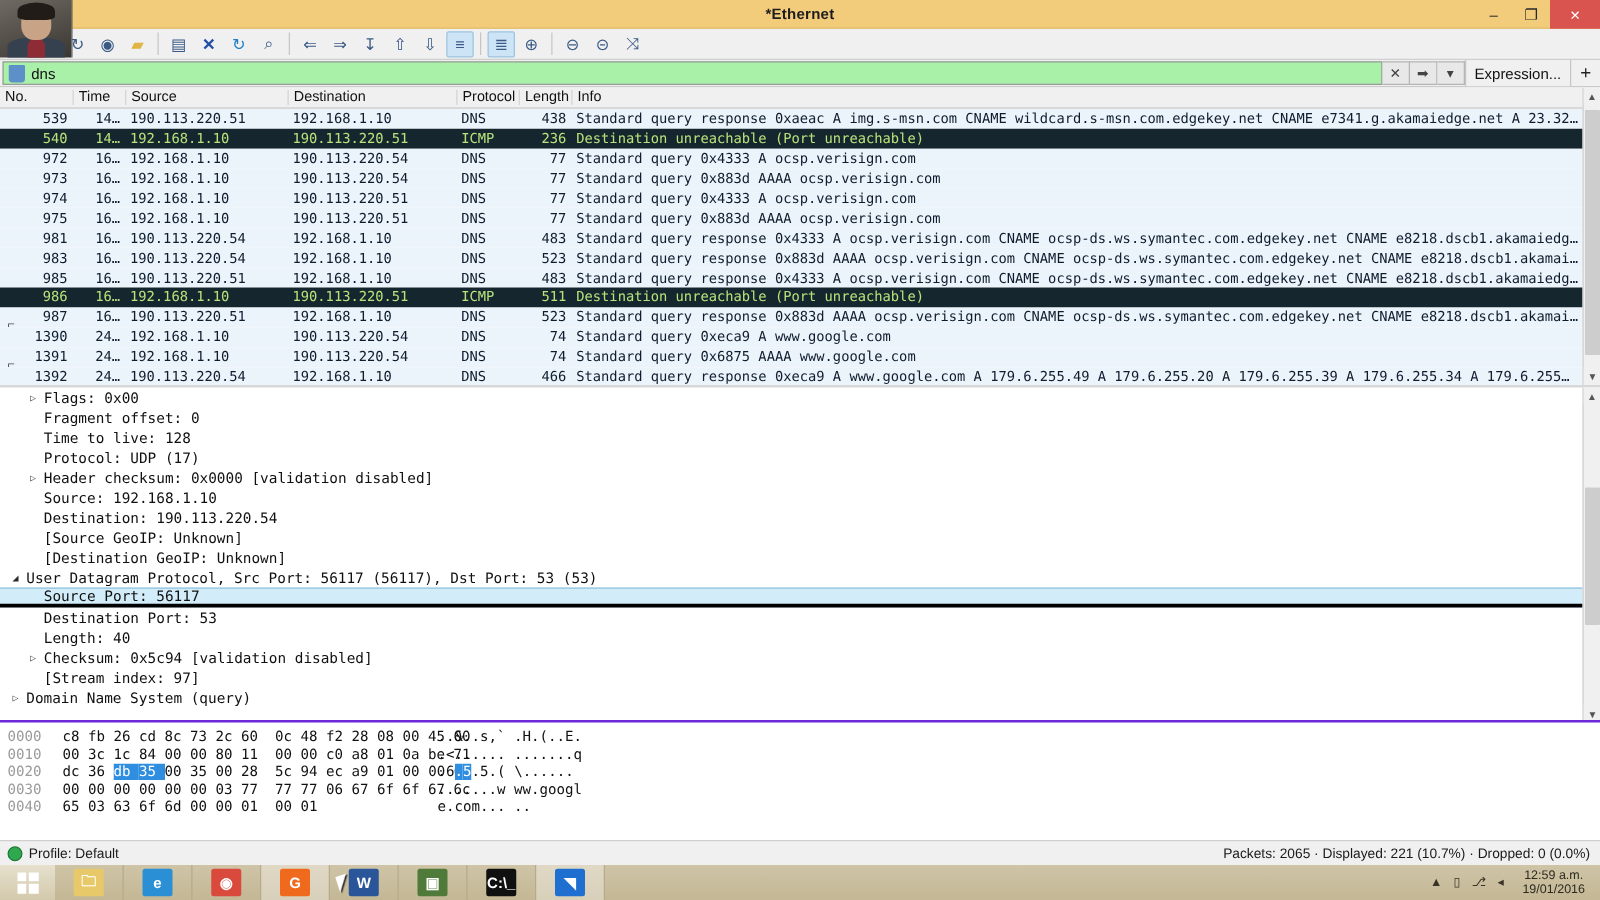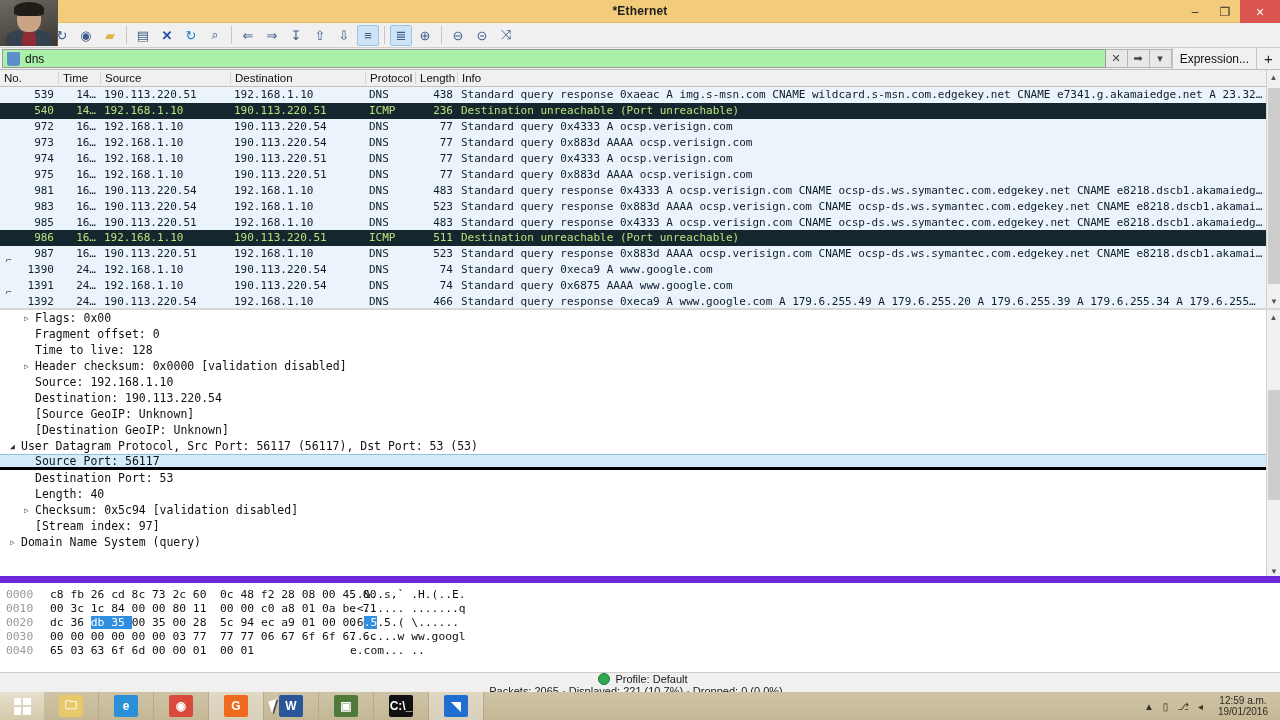--- a/index.html
+++ b/index.html
@@ -140,37 +140,37 @@
   .tri.open { color: #2b2b2b; }
   .dtext { padding-left: 2px; }
 
   .detail-scroll {
     position: absolute; right: 0; top: 0; width: 14px; height: 268px;
     background: #f0f0f0; border-left: 1px solid #d0d0d0;
   }
 
   
   .bytes-pane {
-    height: 92px; background: #fff; border-top: 7px solid #6d28d9;
+    height: 92px; background: #fff; border-top: 2px solid #6d28d9;
     padding: 4px 0 0 6px; overflow: hidden;
   }
   .brow {
     height: 14px; font-family: "DejaVu Sans Mono", monospace; font-size: 11.3px;
     color: #111; white-space: pre; display: flex; align-items: center;
   }
   .boff { color: #9a9a9a; width: 44px; flex: none; }
   .bhex { width: 300px; flex: none; }
   .basc { flex: none; }
   .hl { background: #2f8ee0; color: #fff; }
 
   
   .statusbar {
     position: absolute; left: 0; right: 0; bottom: 28px; height: 20px;
     background: #f0f0f0; border-top: 1px solid #cfcfcf;
-    display: flex; align-items: center; font-size: 11px; color: #1a1a1a; flex-direction: column;
+    display: flex; align-items: center; font-size: 11px; color: #1a1a1a;
   }
   .sb-left { padding-left: 6px; display: flex; align-items: center; gap: 5px; flex: 1; }
   .sb-ico {
     width: 12px; height: 12px; border-radius: 50%; background: #2fa84f;
     border: 1px solid #1b7a36; flex: none;
   }
   .sb-right { padding-right: 8px; }
 
   
   .taskbar {
@@ -438,20 +438,24 @@
         </div>
         <div class="drow">
           <span class="tri" style="margin-left: 20px;"></span>
           <span class="dtext">Fragment offset: 0</span>
         </div>
         <div class="drow">
           <span class="tri" style="margin-left: 20px;"></span>
           <span class="dtext">Time to live: 128</span>
         </div>
         <div class="drow">
+          <span class="tri" style="margin-left: 20px;"></span>
+          <span class="dtext">Protocol: UDP (17)</span>
+        </div>
+        <div class="drow">
           <span class="tri" style="margin-left: 20px;">▷</span>
           <span class="dtext">Header checksum: 0x0000 [validation disabled]</span>
         </div>
         <div class="drow">
           <span class="tri" style="margin-left: 20px;"></span>
           <span class="dtext">Source: 192.168.1.10</span>
         </div>
         <div class="drow">
           <span class="tri" style="margin-left: 20px;"></span>
           <span class="dtext">Destination: 190.113.220.54</span>

